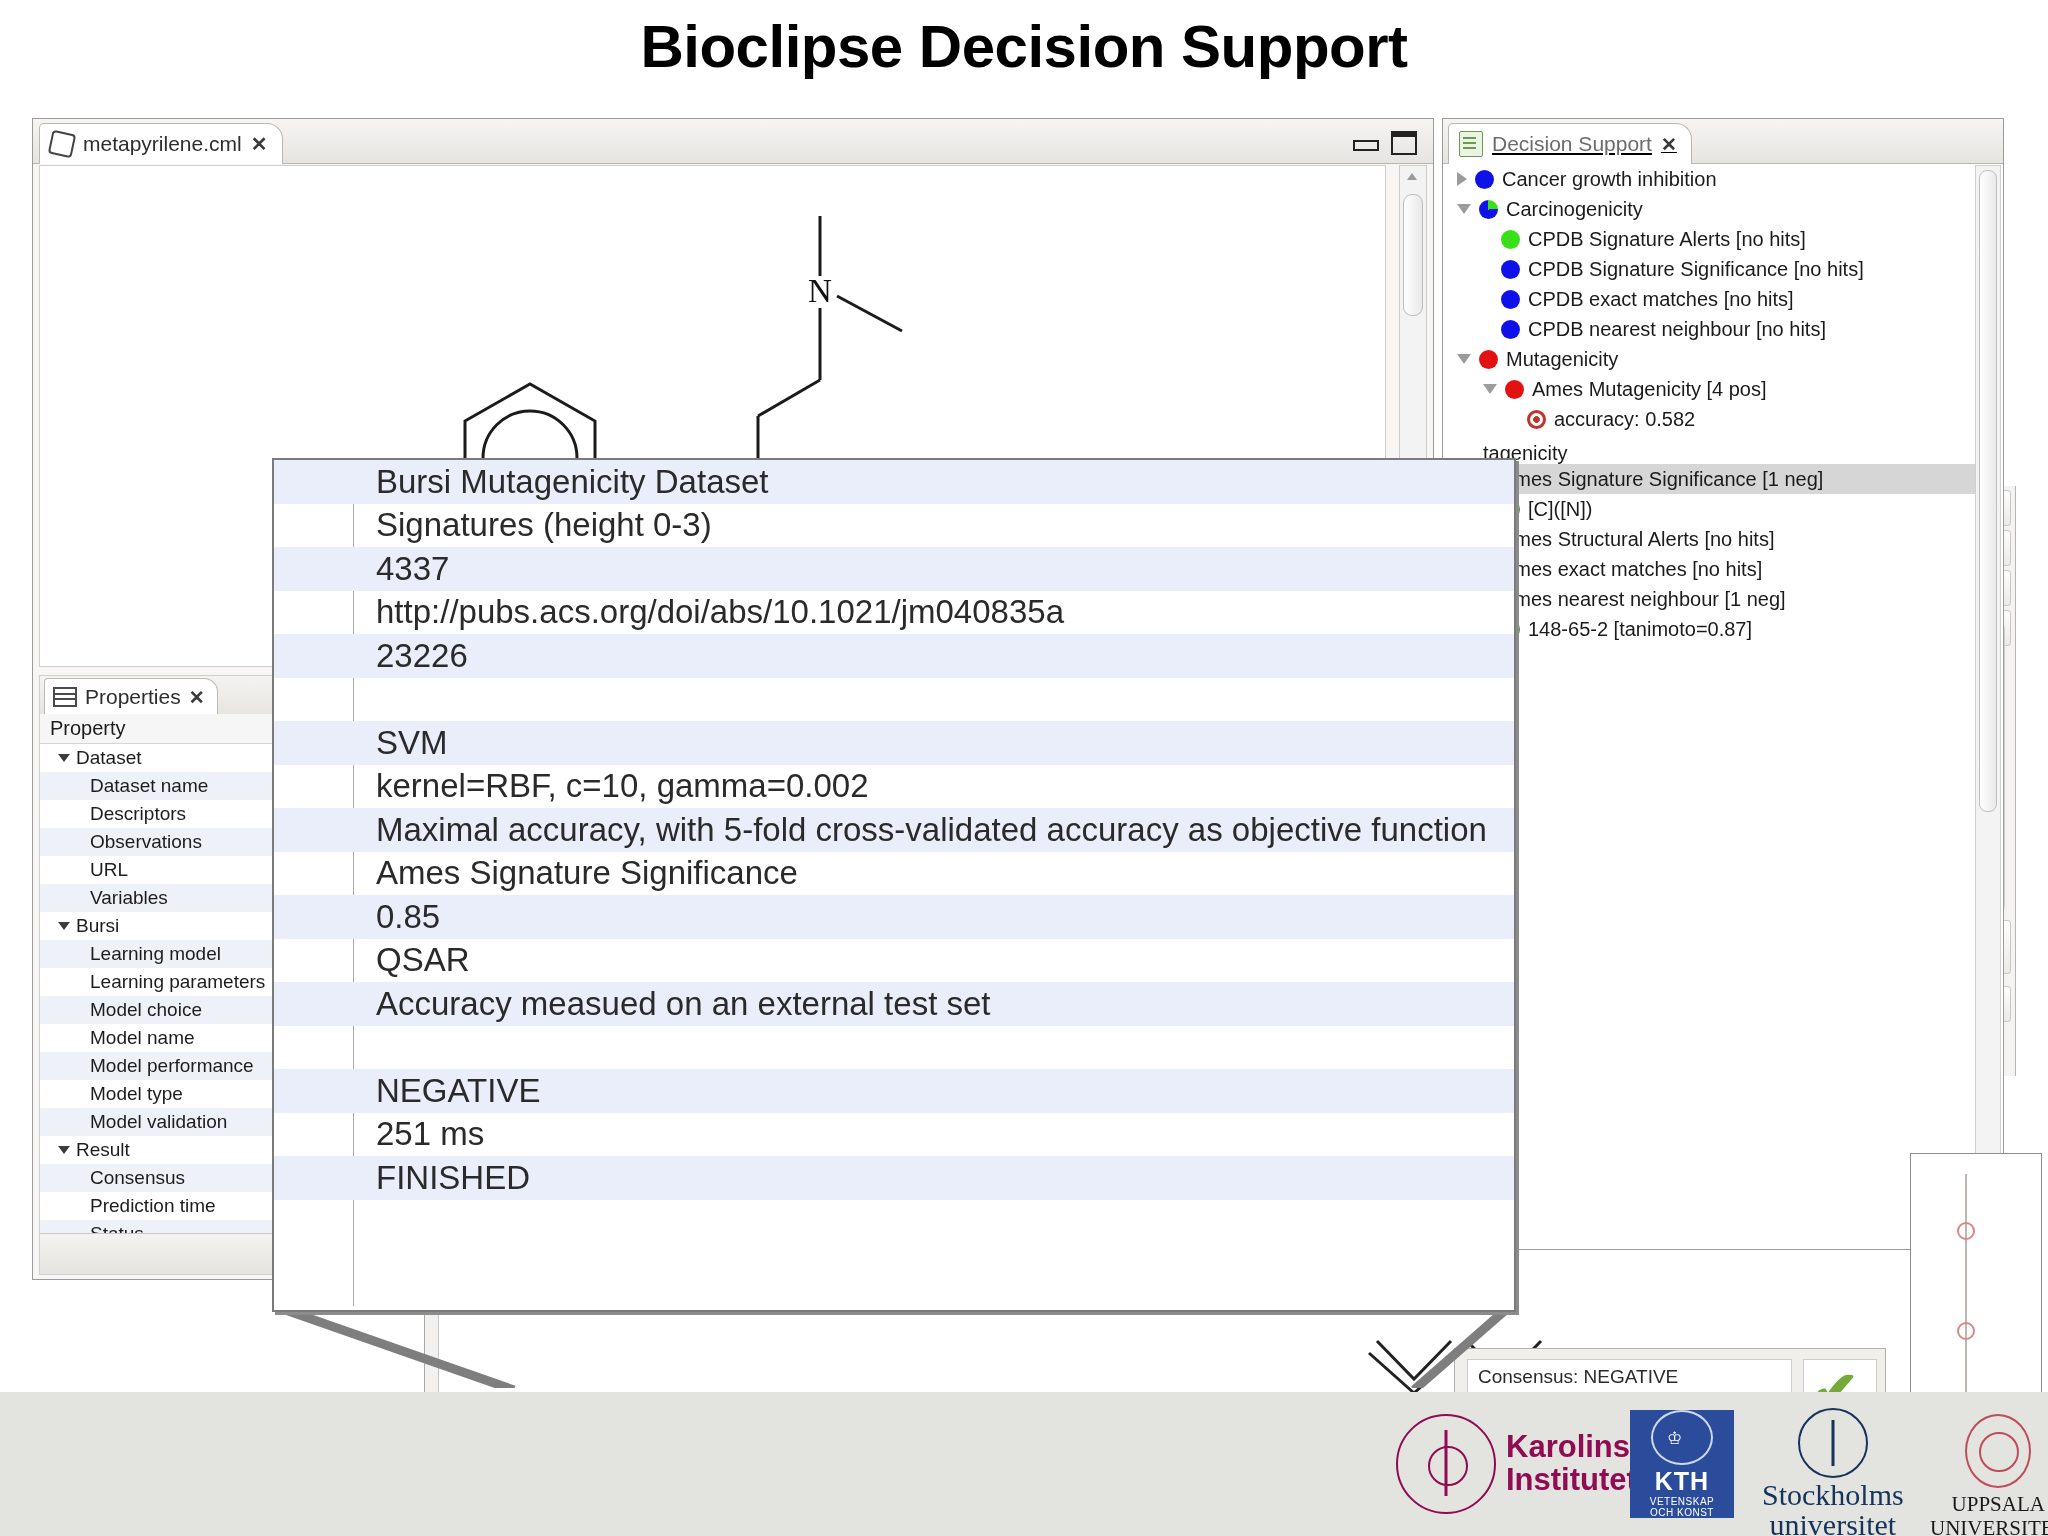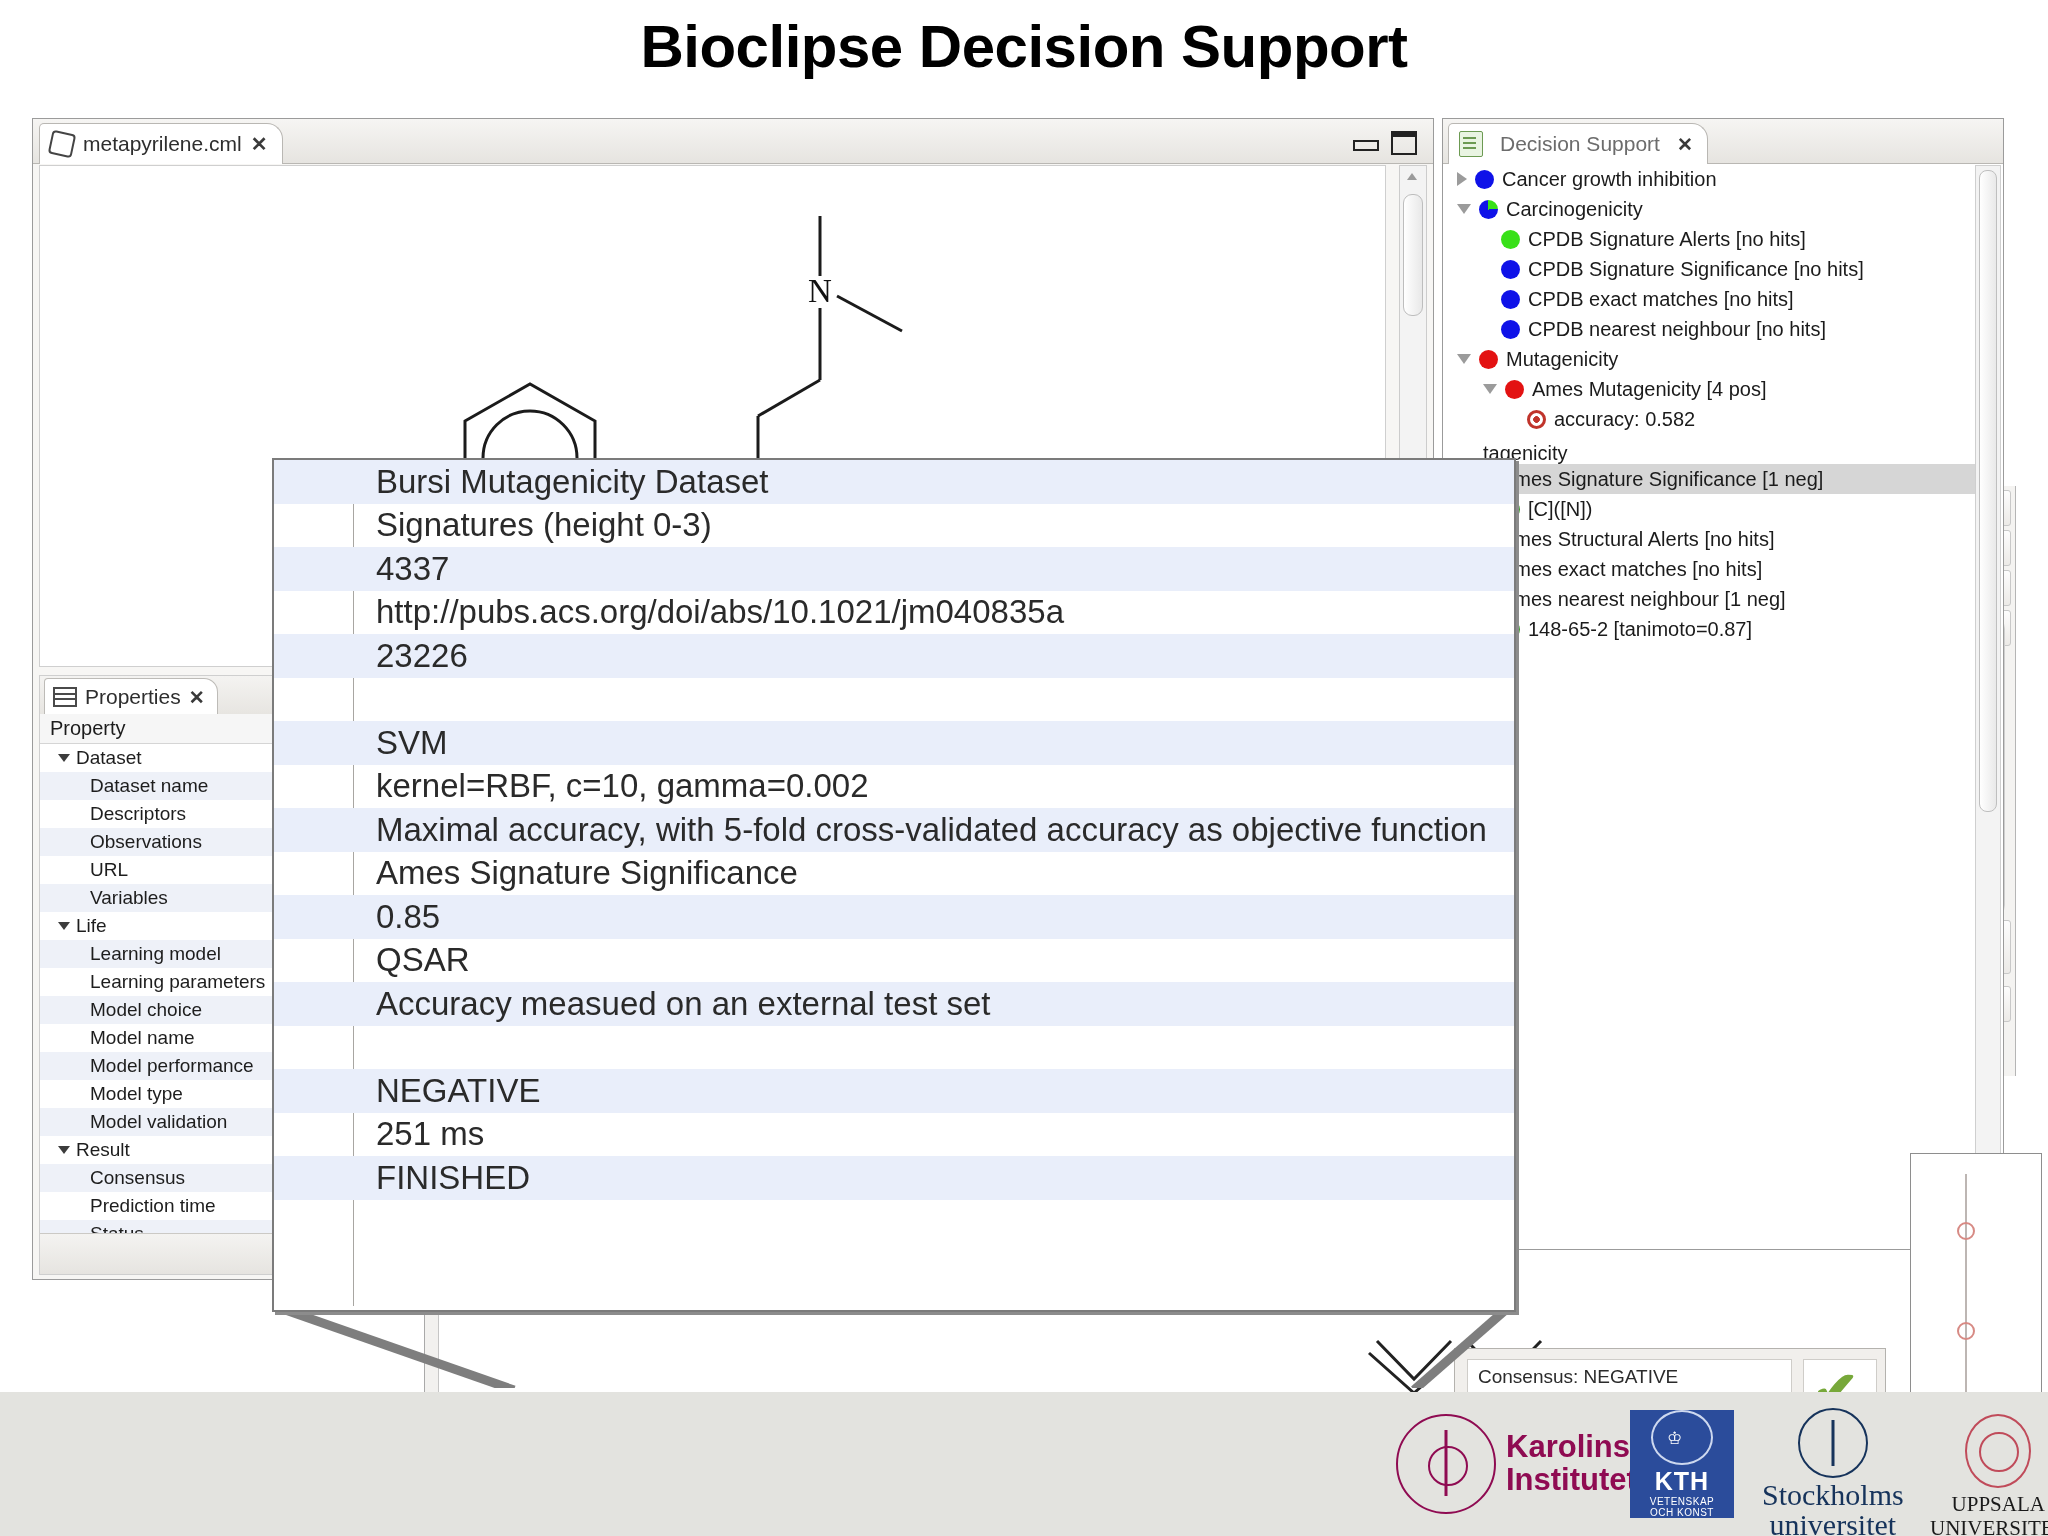--- a/index.html
+++ b/index.html
@@ -148,21 +148,21 @@
     position:absolute;left:1428px;top:0px;width:560px;height:1130px;
     background:#ffffff;border:1px solid #9b9b9b;
   }
   .ds-tabrow{
     position:absolute;left:0;top:0;width:560px;height:44px;
     background:linear-gradient(#f6f5f3,#e6e4e0);border-bottom:1px solid #b9b7b3;
   }
   .ds-tab{
     position:absolute;left:5px;top:4px;height:40px;padding:0 14px 0 10px;
     background:#ffffff;border:1px solid #b9b7b3;border-bottom:none;border-radius:5px 16px 0 0;
-    display:flex;align-items:center;gap:17px;
+    display:flex;align-items:center;gap:9px;text-decoration:underline;
   }
   .ds-tab-label{font-size:21px;color:#6c6c6c;}
   .docico{
     width:22px;height:24px;background:#e9f4e2;border:1.5px solid #6c9a52;border-radius:2px;position:relative;
   }
   .docico:before{content:"";position:absolute;left:3px;top:5px;width:13px;height:2px;background:#6c9a52;
     box-shadow:0 5px 0 #6c9a52,0 10px 0 #6c9a52;}
 
   .ds-tree{position:absolute;left:0;top:45px;width:534px;height:1040px;background:#fff;overflow:hidden;}
   .tnode{position:absolute;left:0;height:30px;display:flex;align-items:center;gap:8px;
@@ -365,21 +365,21 @@
               <span class="pname lvl2">URL</span>
               <span class="pval">http://pubs.acs.org/doi/abs/10.1021/jm040835a</span>
             </div>
             <div class="prow alt" style="top: 208px;">
               <span class="pname lvl2">Variables</span>
               <span class="pval">23226</span>
             </div>
             <div class="prow" style="top: 236px;">
               <span class="pname lvl1">
                 <span class="tri-d"></span>
-                <span>Life</span>
+                <span>Bursi</span>
               </span>
             </div>
             <div class="prow alt" style="top: 264px;">
               <span class="pname lvl2">Learning model</span>
               <span class="pval">SVM</span>
             </div>
             <div class="prow" style="top: 292px;">
               <span class="pname lvl2">Learning parameters</span>
               <span class="pval">kernel=RBF, c=10, gamma=0.002</span>
             </div>

